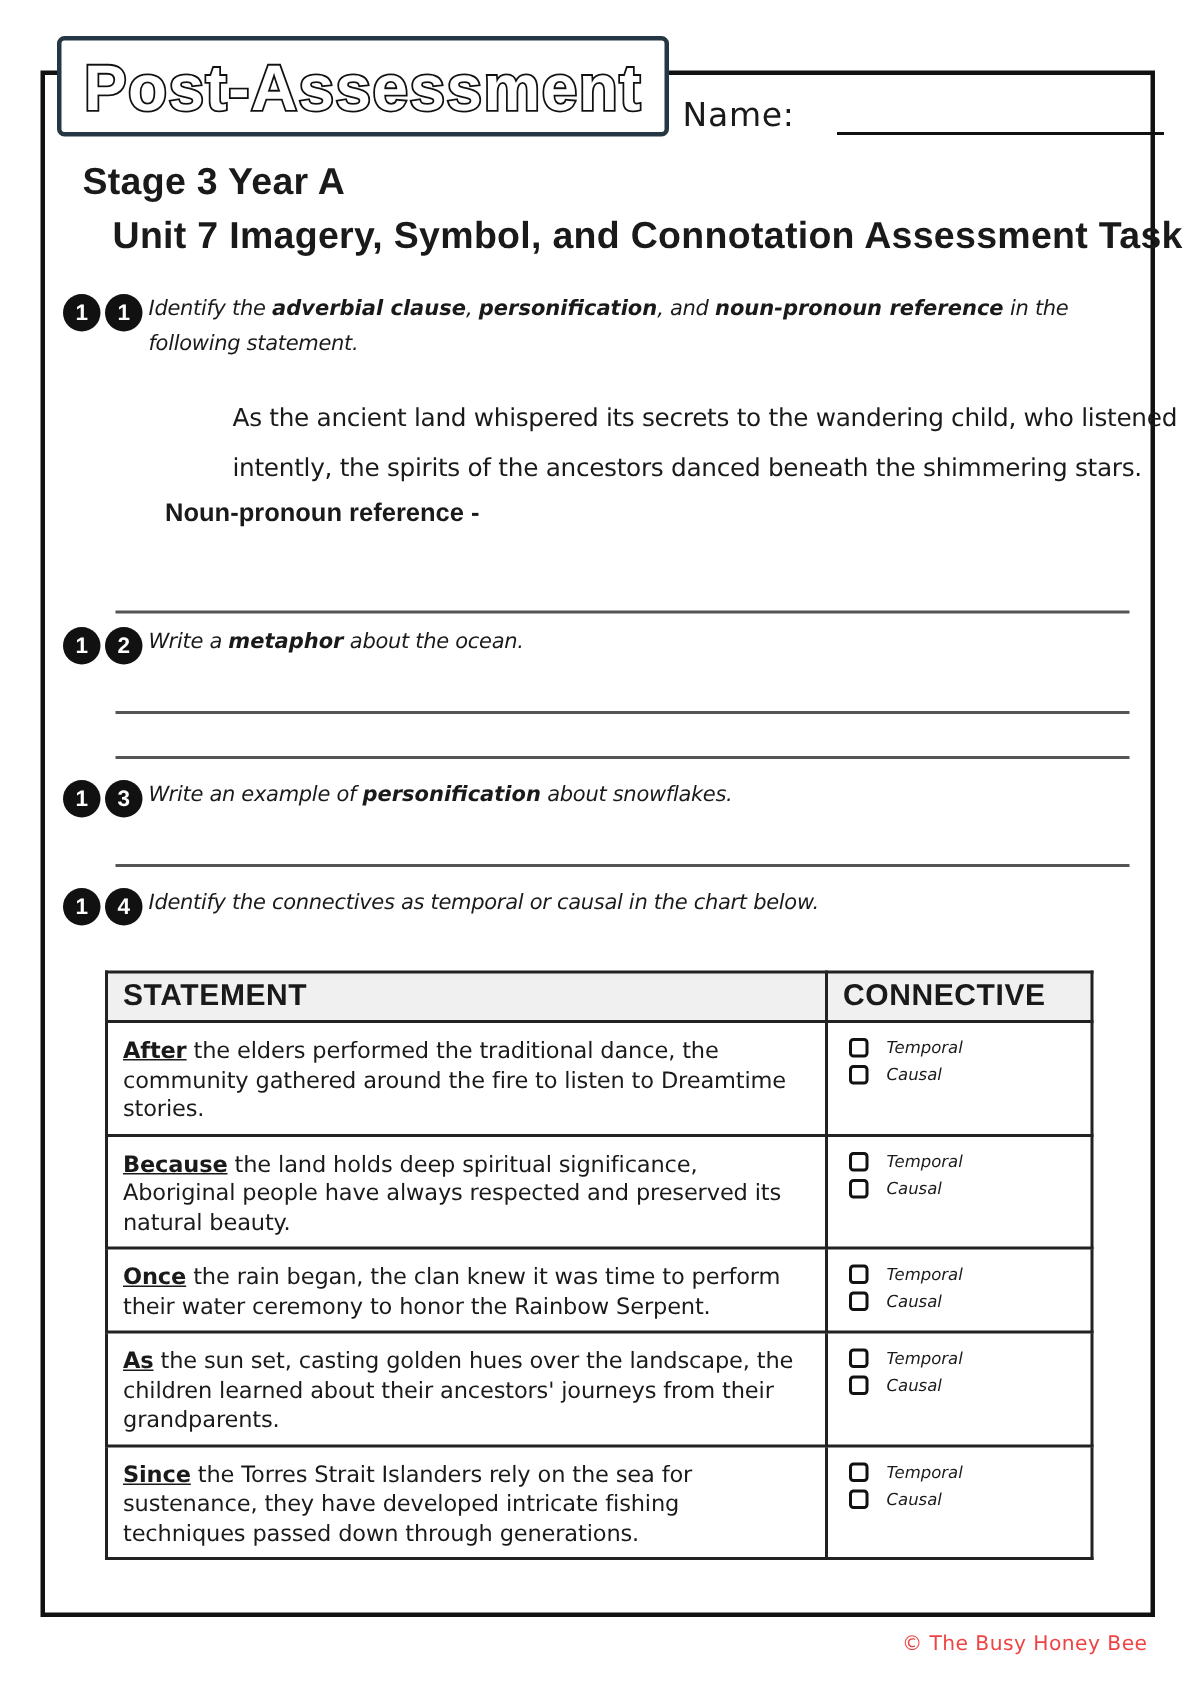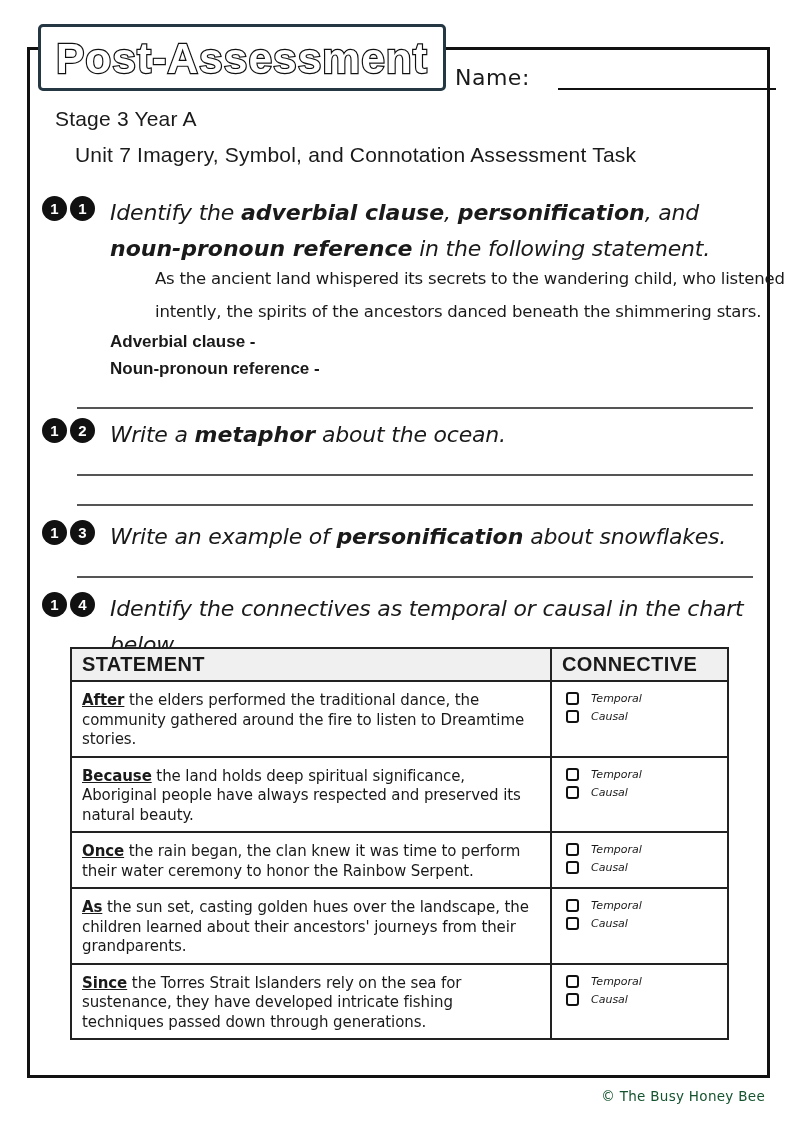--- a/index.html
+++ b/index.html
@@ -46,44 +46,44 @@
   .name-line {
     display: inline-block;
     width: 218px; height: 26px;
     border-bottom: 2.5px solid #111;
     margin-left: 8px;
   }
 
   .stage-heading, .unit-heading {
     position: absolute; left: 55px;
     font-family: "Liberation Sans", sans-serif;
-    font-weight: normal; font-size: 21px;
+    font-weight: bold; font-size: 25px;
     letter-spacing: 0.2px;
     white-space: nowrap;
   }
   .stage-heading { top: 107px; }
   .unit-heading  { top: 143px; margin-left: 20px; }
 
   .q-badge {
     position: absolute; left: 42px;
     display: flex; gap: 3px;
   }
   .q-badge .num {
     width: 25px; height: 25px;
     background: #111; color: #fff;
     border-radius: 50%;
     font-family: "Liberation Sans", sans-serif;
     font-weight: bold; font-size: 15px;
     display: flex; align-items: center; justify-content: center;
   }
 
   .prompt {
-    position: absolute; left: 110px; width: 650px;
+    position: absolute; left: 99px; width: 650px;
     font-style: italic;
-    font-size: 22px;
+    font-size: 14px;
     letter-spacing: -0.2px;
     line-height: 1.65;
   }
   .prompt b { letter-spacing: 0; }
 
   .passage {
     position: absolute; left: 128px; width: 648px;
     font-size: 16.5px; line-height: 2.0;
     letter-spacing: -0.2px;
     margin-left: 27px;
@@ -141,21 +141,21 @@
     width: 13px; height: 13px;
     border: 2.2px solid #111;
     border-radius: 3px;
     margin-right: 12px;
     flex: none;
     background: #fff;
   }
 
   .footer-credit {
     position: absolute; right: 29px; top: 1088px;
-    color: #14532d;
+    color: #ef4444;
     font-size: 13.5px;
     letter-spacing: 0.3px;
   }
 </style>
 </head>
 <body>
 
 <div>
 
   <div class="frame"></div>
@@ -176,21 +176,20 @@
 
   <div class="q-badge" style="top:196px">
     <span class="num">1</span>
     <span class="num">1</span>
   </div>
   <div class="prompt" style="top:195px"><span>Identify the </span><b>adverbial clause</b><span>, </span><b>personification</b><span>, and </span><b>noun-pronoun reference</b><span> in the following statement.</span></div>
 
   <div class="passage" style="top:262px">As the ancient land whispered its secrets to the wandering child, who listened intently, the spirits of the ancestors danced beneath the shimmering stars.</div>
 
   <div class="answer-labels">
-    <div>Adverbial clause -</div>
     <div>Noun-pronoun reference -</div>
   </div>
 
   <div class="rule" style="top:407px"></div>
 
   <div class="q-badge" style="top:418px">
     <span class="num">1</span>
     <span class="num">2</span>
   </div>
   <div class="prompt" style="top:417px"><span>Write a </span><b>metaphor</b><span> about the ocean.</span></div>

